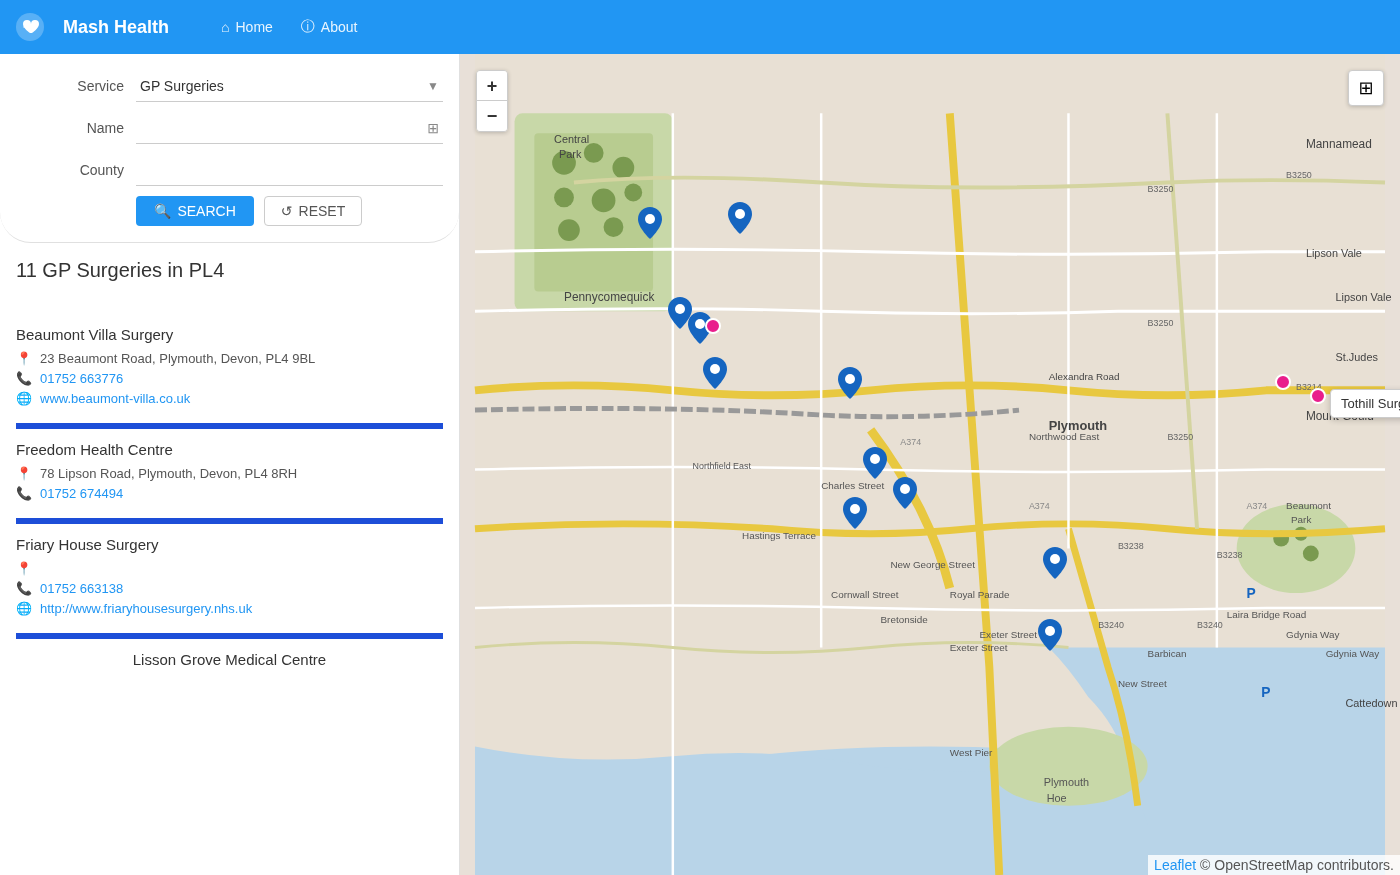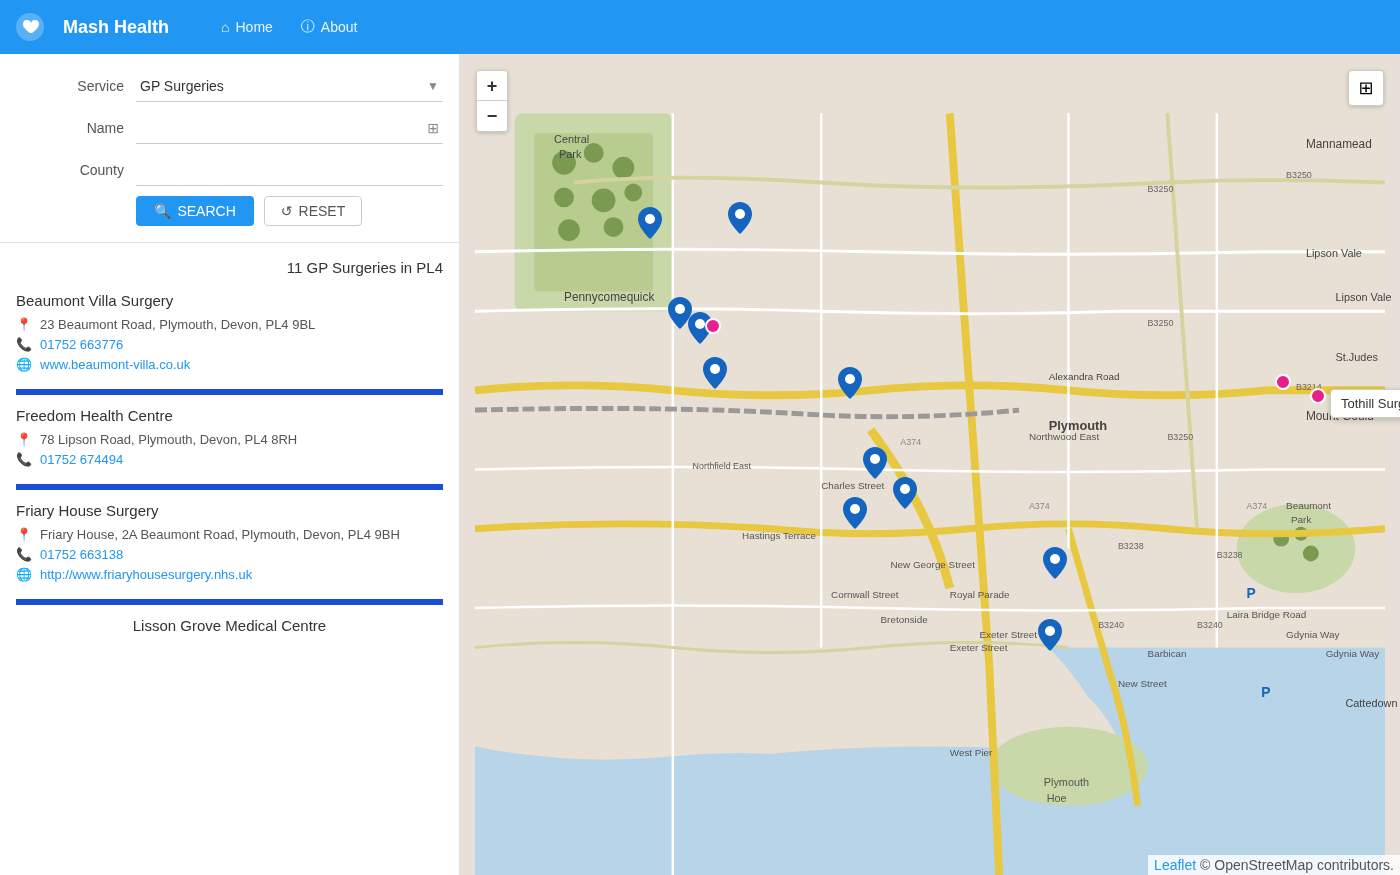--- a/index.html
+++ b/index.html
@@ -65,20 +65,21 @@
       display: flex;
       flex-direction: column;
       overflow-y: auto;
       border-right: 1px solid #e0e0e0;
     }
 
     .search-panel {
       background: white;
       padding: 16px;
       border-bottom: 1px solid #e0e0e0;
+      border-radius: 31px;
     }
 
     .form-row {
       display: flex;
       align-items: center;
       margin-bottom: 10px;
     }
     .form-label {
       width: 120px;
       text-align: right;
@@ -188,25 +189,24 @@
       align-items: center;
       gap: 6px;
     }
 
     
     .results-section {
       padding: 16px;
     }
 
     .results-title {
-      font-size: 15px;
+      font-size: 20px;
       font-weight: 400;
       color: #333;
-      margin-bottom: 4px;
-      text-align: right;
+      margin-bottom: 32px;
     }
 
     .surgery-card {
       padding: 12px 0;
       border-bottom: 6px solid #1d4ed8;
     }
     .surgery-card:last-child { border-bottom: none; text-align: center; }
 
     .surgery-name {
       font-size: 15px;
@@ -455,21 +455,20 @@
       </div>
             <div class="surgery-detail">
         <span class="detail-icon">📞</span>
         <a href="tel:01752 674494">01752 674494</a>
       </div>
           </div>
           <div class="surgery-card">
             <div class="surgery-name">Friary House Surgery</div>
             <div class="surgery-detail">
         <span class="detail-icon">📍</span>
-        <span>Friary House, 2A Beaumont Road, Plymouth, Devon, PL4 9BH</span>
       </div>
             <div class="surgery-detail">
         <span class="detail-icon">📞</span>
         <a href="tel:01752 663138">01752 663138</a>
       </div>
             <div class="surgery-detail">
         <span class="detail-icon">🌐</span>
         <a href="#">http://www.friaryhousesurgery.nhs.uk</a>
       </div>
           </div>

